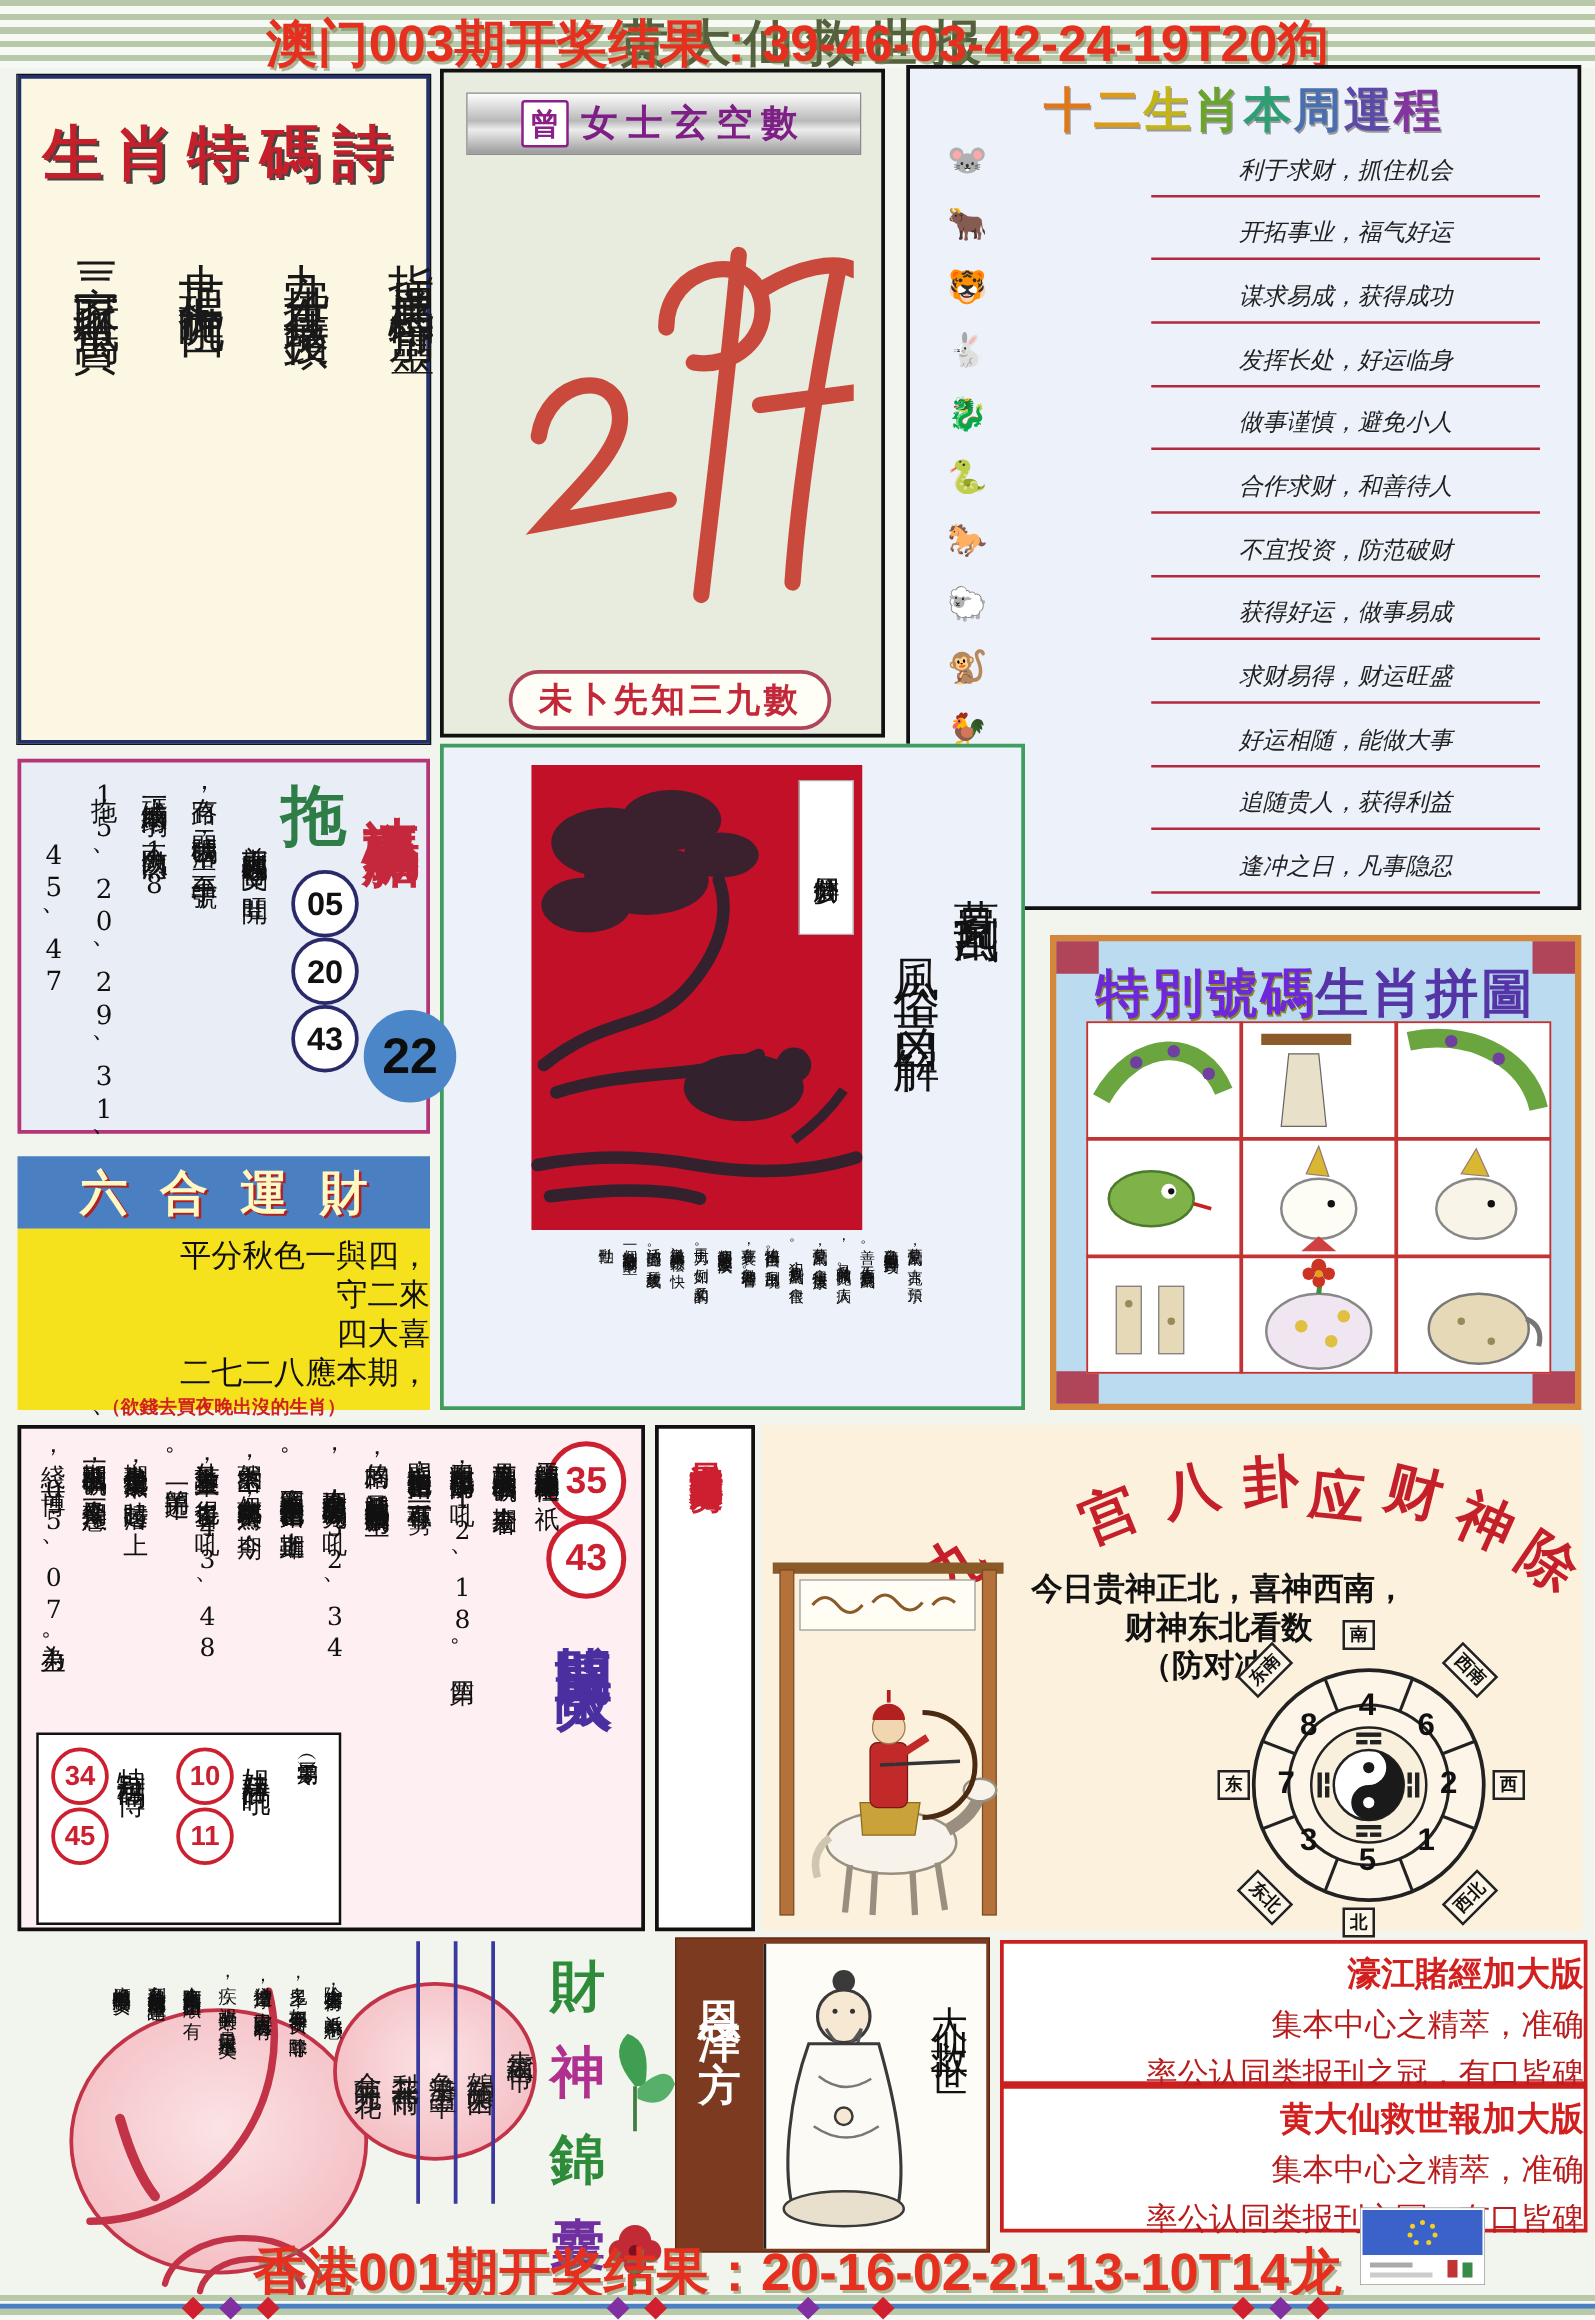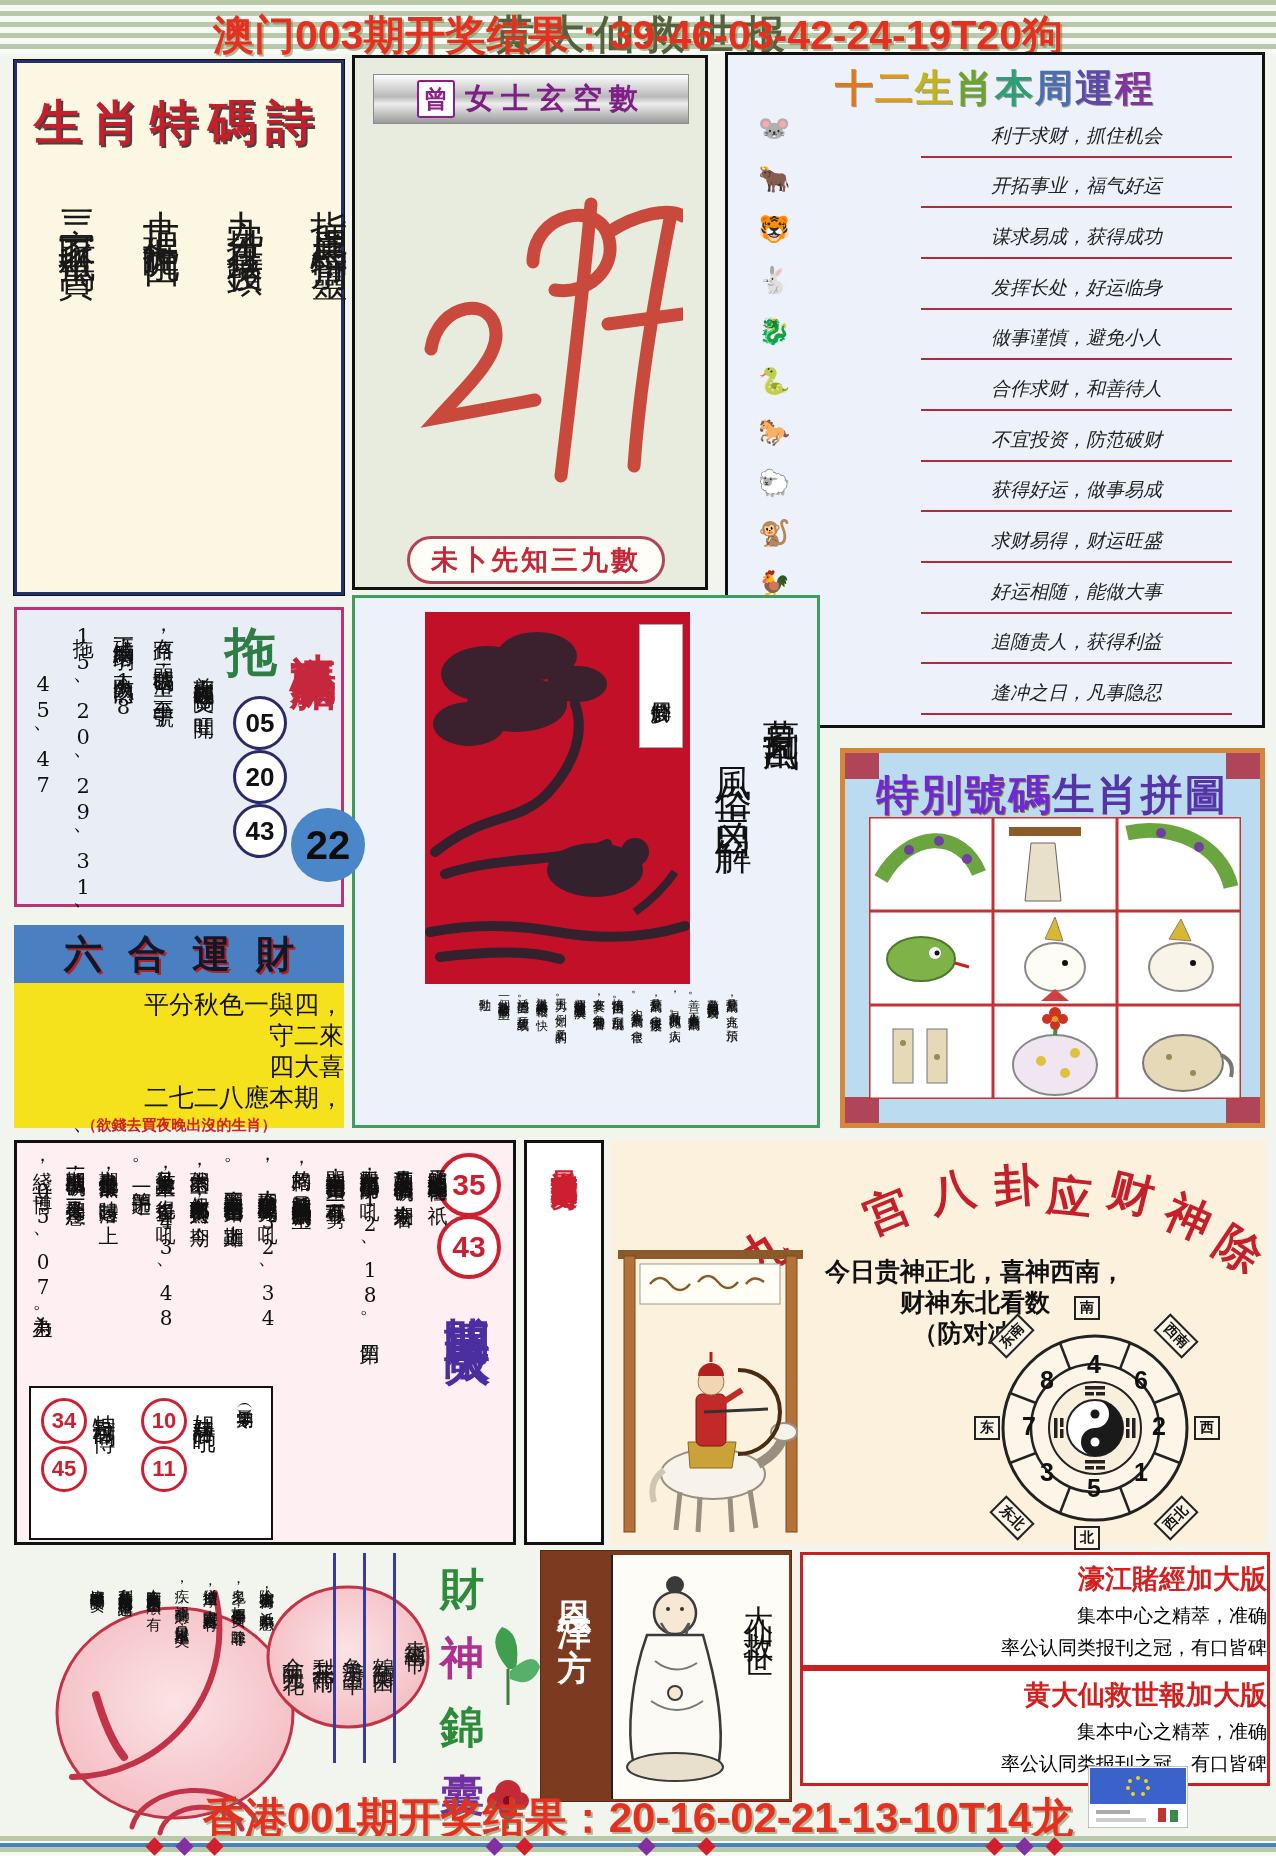--- a/index.html
+++ b/index.html
@@ -46,21 +46,21 @@
   #lian .lcols{left:14px;top:12px;gap:16px;}
   #lian .lcol{font-size:21px;letter-spacing:2px;}
   #lian .tuo{position:absolute;left:208px;top:8px;font-size:52px;font-weight:bold;color:#2e7d46;}
   #lian .ltitle{position:absolute;left:270px;top:6px;font-size:46px;font-weight:bold;color:#c5283c;letter-spacing:4px;}
   #lian .sball{width:48px;height:48px;border:3px solid #2a2a6a;font-size:26px;color:#111;}
   #lian .bigball{position:absolute;left:274px;top:198px;width:74px;height:74px;border-radius:50%;
                  background:#4a86c8;color:#0d0d0d;font-size:40px;font-weight:bold;
                  display:flex;align-items:center;justify-content:center;}
   
   #liuhebar{left:14px;top:925px;width:330px;height:58px;background:#4a7fc1;display:flex;align-items:center;justify-content:center;
-            font-size:38px;font-weight:bold;color:#0f172a;letter-spacing:26px;text-shadow:2px 2px 0 #b32020;padding-left:26px;}
+            font-size:38px;font-weight:bold;color:#fef9c3;letter-spacing:26px;text-shadow:2px 2px 0 #b32020;padding-left:26px;}
   #liuhe{left:14px;top:983px;width:330px;height:145px;background:#f6e11d;padding-top:6px;}
   #liuhe .ll{font-size:25px;font-weight:normal;color:#101010;line-height:31px;text-align:right;}
   #liuhe .note{font-size:15px;font-weight:bold;color:#d02020;text-align:center;margin-top:3px;}
   
   #dream{left:352px;top:595px;width:468px;height:533px;background:#edf1fa;border:3px solid #3f9d5f;}
   #dream .tag{position:absolute;left:284px;top:26px;width:42px;height:122px;background:#fff;border:1px solid #aaa;
               display:flex;align-items:center;justify-content:center;font-size:21px;}
   #dream .biga{position:absolute;left:404px;top:92px;font-size:37px;letter-spacing:6px;}
   #dream .bigb{position:absolute;left:356px;top:140px;font-size:37px;letter-spacing:18px;}
   #dream .dcols{left:122px;top:391px;gap:4px;}
@@ -97,21 +97,21 @@
   #hcols{left:88px;top:1577px;gap:11px;}
   #hcols .hc{font-size:15px;letter-spacing:1px;}
   #caishen{position:absolute;left:438px;top:1560px;width:48px;display:flex;flex-direction:column;align-items:center;}
   #caishen span{font-size:44px;font-weight:bold;font-family:"DejaVu Serif",serif;margin-bottom:10px;}
   #enze{left:540px;top:1550px;width:252px;height:252px;background:#7c3a20;border:1px solid #5a2812;}
   #enze .wl{position:absolute;left:14px;top:22px;font-size:34px;color:#fff;letter-spacing:16px;font-weight:bold;}
   #enze .white{position:absolute;left:70px;top:4px;width:176px;height:244px;background:#fdfcf7;border-left:2px solid #222;}
   #enze .rl{position:absolute;left:128px;top:26px;font-size:30px;color:#111;letter-spacing:14px;}
   .adbox{position:absolute;left:800px;width:464px;background:#fff;border:3px solid #cc2020;text-align:right;}
   .adbox .at{font-size:27px;font-weight:bold;color:#d41f1f;margin-top:6px;}
-  .adbox .al{font-size:19px;color:#000000;margin-top:6px;}
+  .adbox .al{font-size:25px;color:#b91c1c;margin-top:6px;}
   .diamond{position:absolute;top:1840px;width:13px;height:13px;transform:rotate(45deg);}
   .fnline{position:absolute;left:0;top:1843px;width:1276px;height:4px;background:#4a7fc1;}
 </style>
 </head>
 <body>
 
 <div id="page">
 
   <div class="abs stripes" style="left:0;top:0;width:1276px;height:54px;"></div>
   <div class="abs masthead">黄大仙救世报</div>

